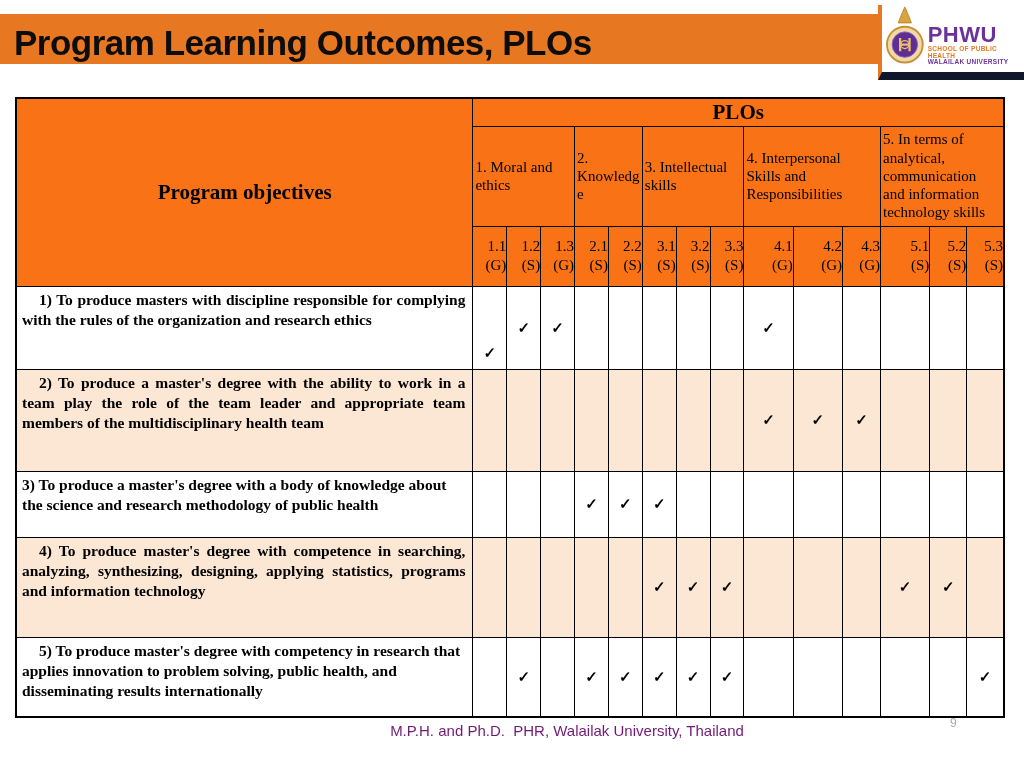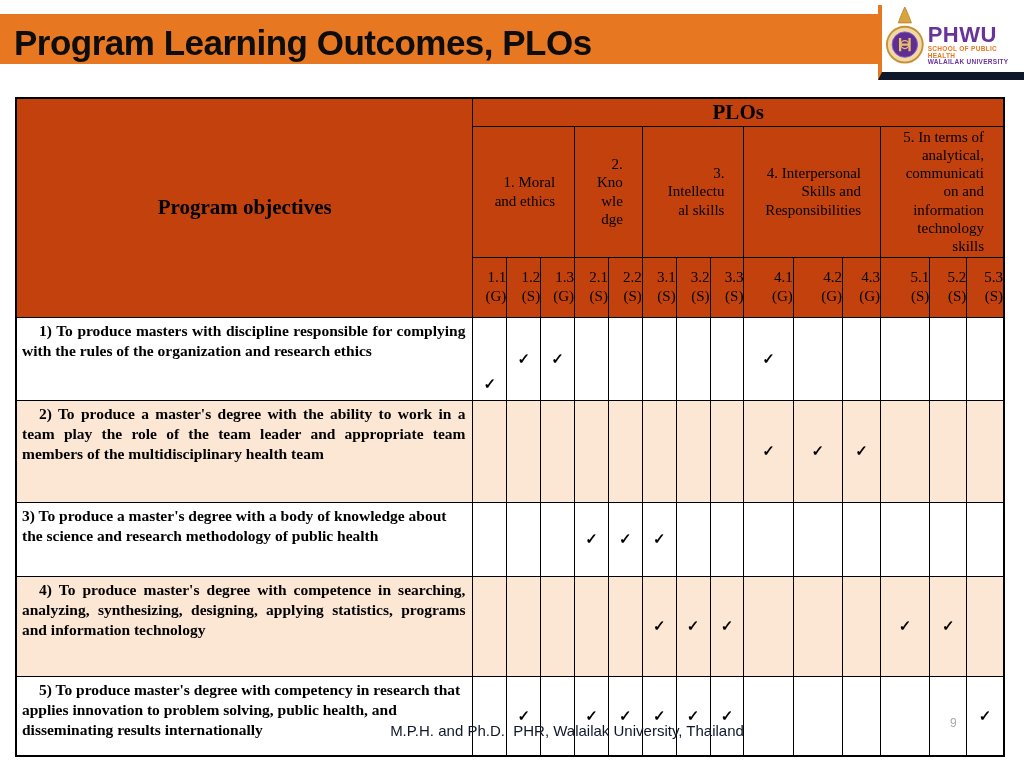--- a/index.html
+++ b/index.html
@@ -34,26 +34,26 @@
   .logo-sub2 { font-size: 6.5px; font-weight: 700; color: #6A3399; letter-spacing: 0.3px; }
 
   
   .plo-table-wrap { position: absolute; left: 15px; top: 97px; }
   table.plo {
     border-collapse: collapse; table-layout: fixed; width: 990px;
     font-family: "Liberation Serif", serif; border: 2.5px solid #000;
   }
   table.plo th, table.plo td { border: 1.5px solid #000; box-sizing: border-box; }
 
-  .hdr-fill { background: #c2410c; }
+  .hdr-fill { background: #f97316; }
   .th-plos  { font-weight: bold; font-size: 21px; text-align: center; padding: 0; }
   .th-obj   { font-weight: bold; font-size: 21px; text-align: center; vertical-align: middle; }
   .th-group {
-    font-weight: normal; font-size: 15px; text-align: right; vertical-align: middle;
-    padding: 1px 19px; line-height: 1.22; overflow-wrap: break-word; word-wrap: break-word;
+    font-weight: normal; font-size: 15px; text-align: left; vertical-align: middle;
+    padding: 1px 2px; line-height: 1.22; overflow-wrap: break-word; word-wrap: break-word;
   }
   .th-code  { font-weight: normal; font-size: 15px; text-align: right; vertical-align: middle;
               padding: 10px 0; line-height: 1.3; }
   .th-code span { display: block; }
 
   tr.row-shade { background: #FCE6D4; border-radius: 26px; }
   tr.row-plain { background: #ffffff; }
 
   .td-obj {
     font-weight: bold; font-size: 15.5px; color: #000000;
@@ -61,21 +61,21 @@
   }
   .td-obj.justify { text-align: justify; }
   .td-obj.indent  { text-indent: 17px; }
   .td-chk { text-align: center; vertical-align: middle; font-size: 15px; font-weight: bold; }
   .td-chk.chk-low { vertical-align: bottom; padding-bottom: 7px; }
 
   
   .footer-line {
     position: absolute; top: 722px; left: 0; width: 1024px;
     box-sizing: border-box; padding-left: 110px; text-align: center;
-    color: #0f172a; font-size: 15px; white-space: pre;
+    color: #701a75; font-size: 15px; white-space: pre;
   }
   .page-number {
     position: absolute; top: 716px; left: 950px;
     color: #A8A8A8; font-size: 12px;
   }
 </style>
 </head>
 <body>
 
 <div class="title-bar">
@@ -216,21 +216,21 @@
           <td class="td-chk"></td>
           <td class="td-chk"></td>
           <td class="td-chk"></td>
           <td class="td-chk">✓</td>
           <td class="td-chk">✓</td>
           <td class="td-chk">✓</td>
           <td class="td-chk"></td>
           <td class="td-chk"></td>
           <td class="td-chk"></td>
         </tr>
-        <tr class="row-plain" style="height: 74px; margin-left: 35px;">
+        <tr class="row-plain" style="height: 66px; margin-left: 35px;">
           <td class="td-obj">3) To produce a master's degree with a body of knowledge about the science and research methodology of public health</td>
           <td class="td-chk"></td>
           <td class="td-chk"></td>
           <td class="td-chk"></td>
           <td class="td-chk">✓</td>
           <td class="td-chk">✓</td>
           <td class="td-chk">✓</td>
           <td class="td-chk"></td>
           <td class="td-chk"></td>
           <td class="td-chk"></td>

